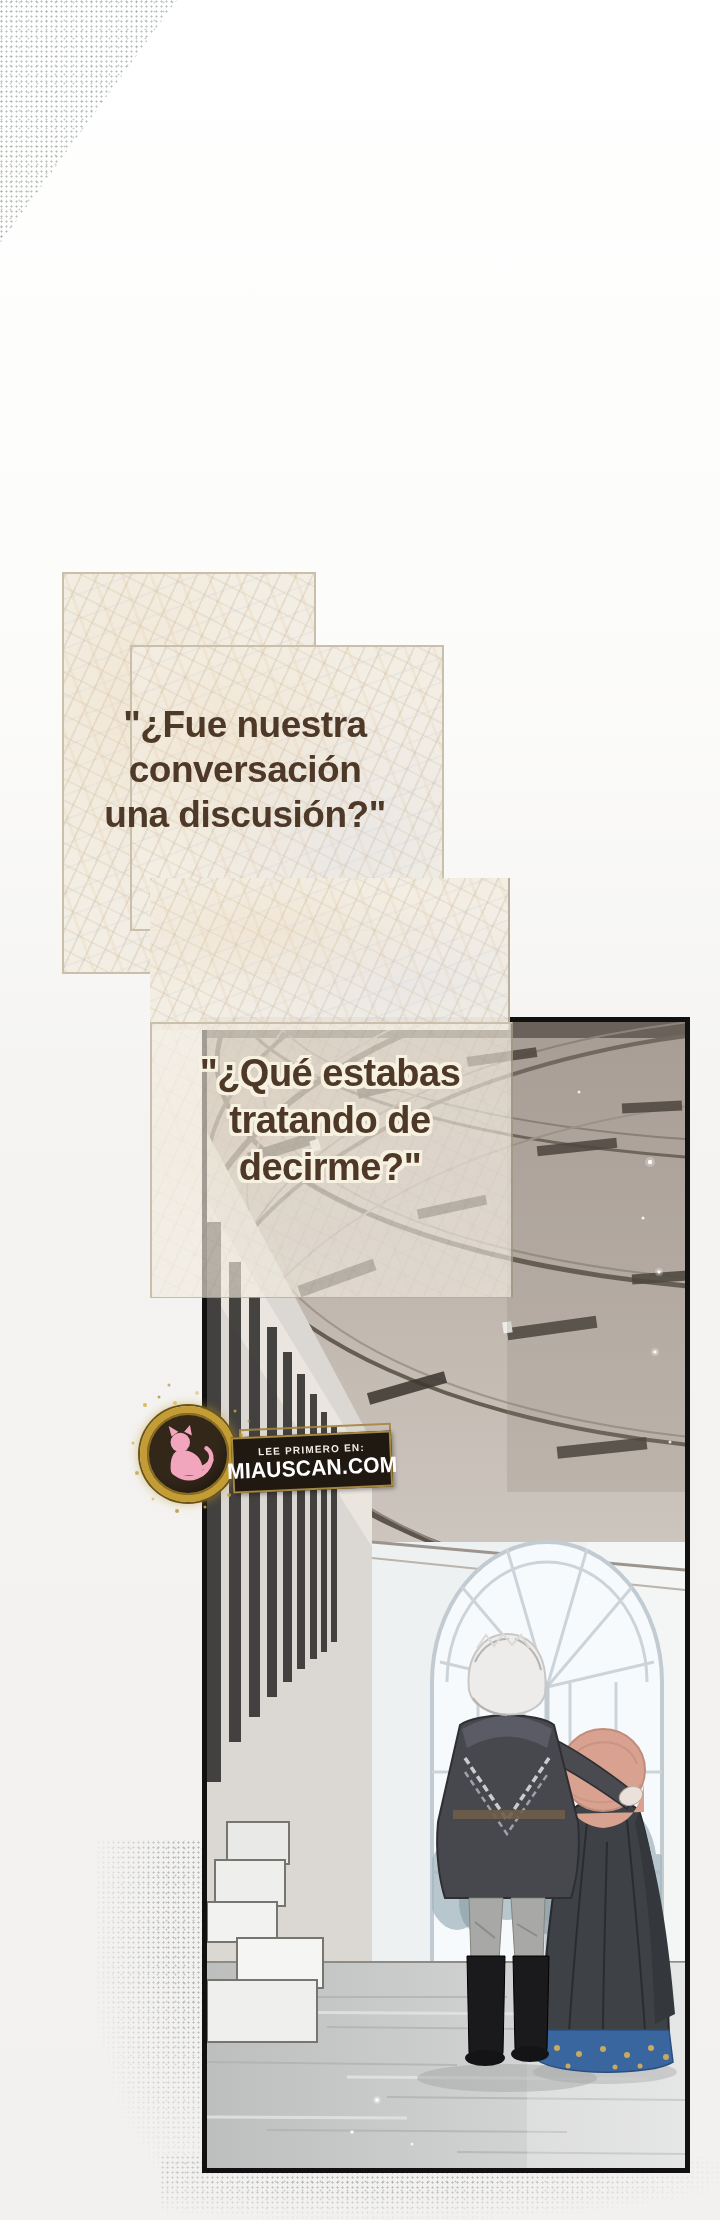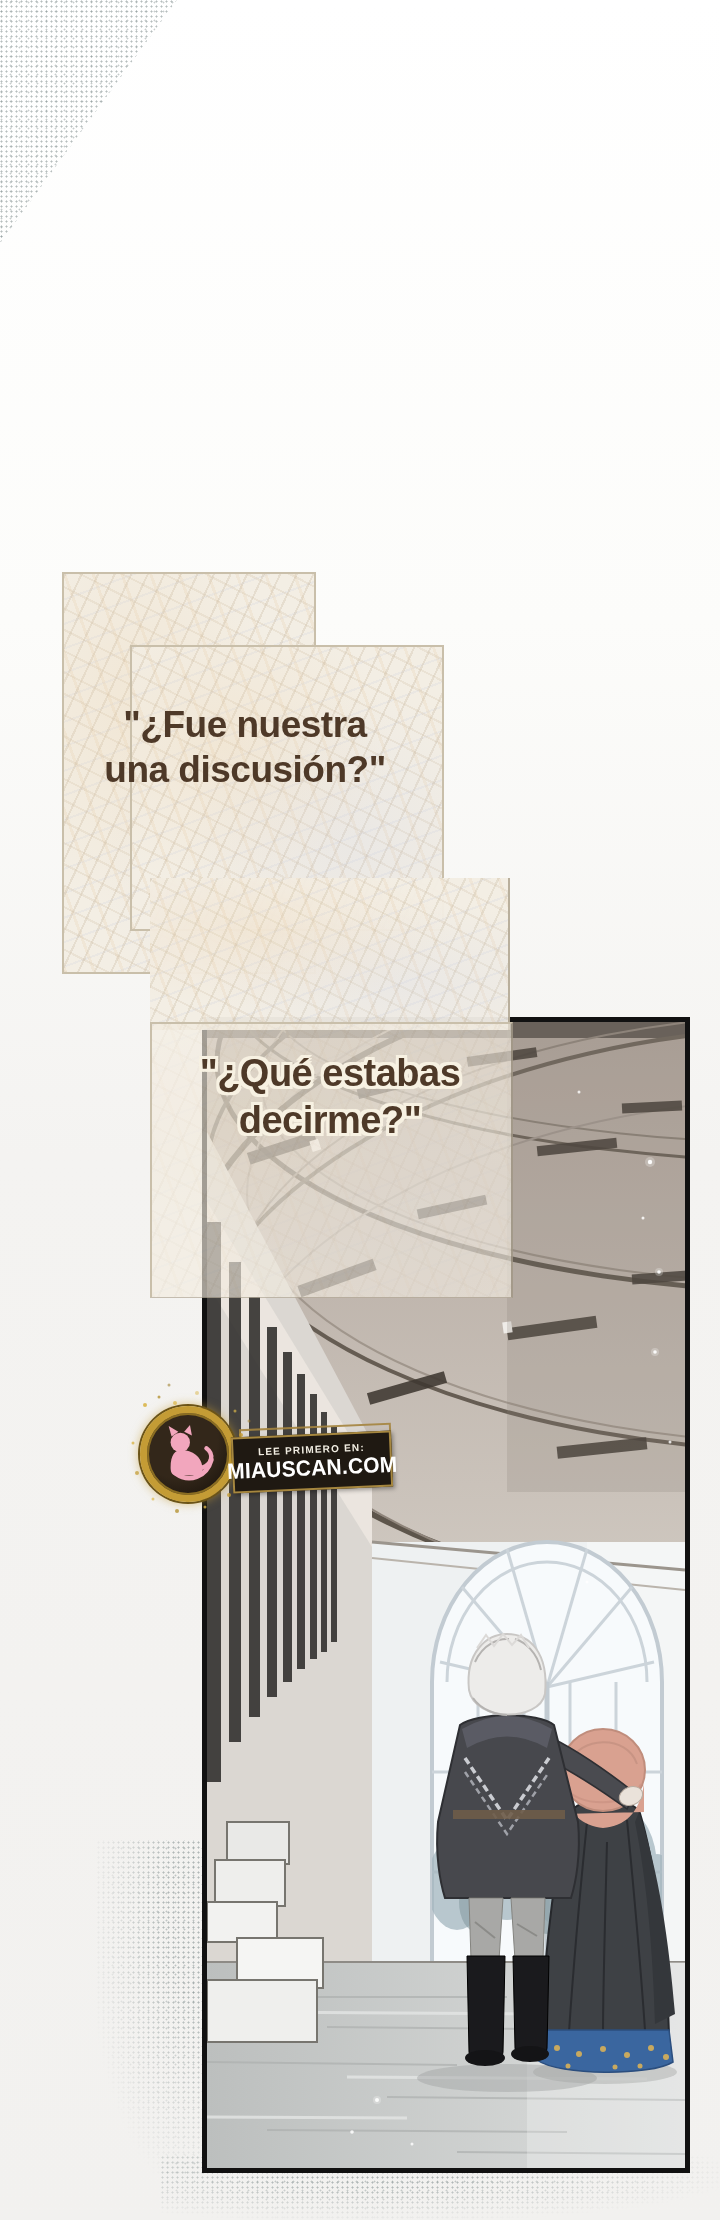--- a/index.html
+++ b/index.html
@@ -324,24 +324,26 @@
 
   <div id="panel-a" class="panel marble"></div>
   <div id="panel-b" class="panel marble"></div>
   <div id="panel-c" class="panel marble"></div>
   <div id="panel-d" class="panel">
     <div class="marble marble-faint"></div>
   </div>
 
   <div id="speech-1" class="speech">
     <div>"¿Fue nuestra</div>
+    <div>conversación</div>
     <div>una discusión?"</div>
   </div>
   <div id="speech-2" class="speech">
     <div>"¿Qué estabas</div>
+    <div>tratando de</div>
     <div>decirme?"</div>
   </div>
 
   <div id="watermark">
     <div id="wm-banner-frame"></div>
     <div id="wm-diamond"></div>
     <div id="wm-glitter"></div>
     <div id="wm-circle"></div>
     <svg id="wm-cat" viewBox="0 0 64 64">
       <g fill="#f2a6bd">

